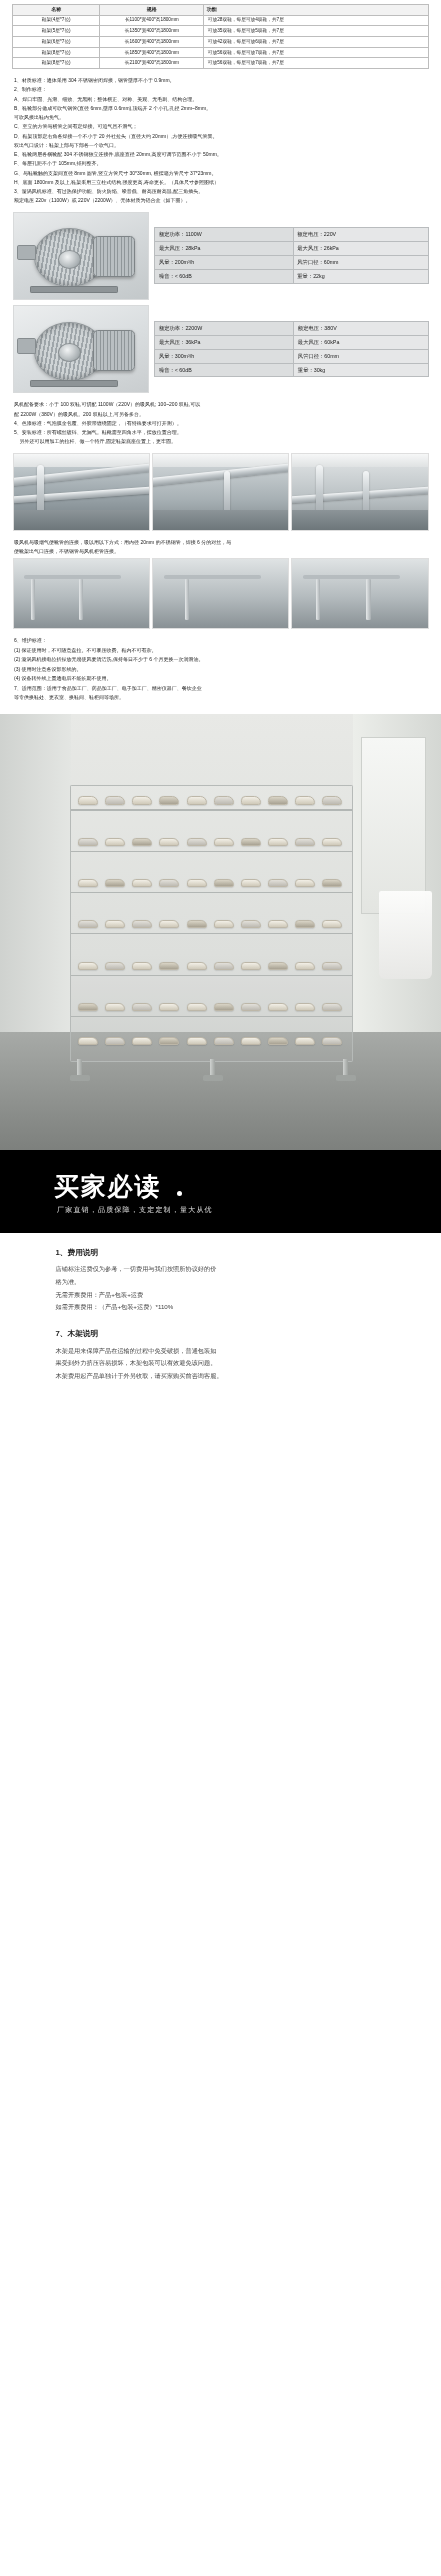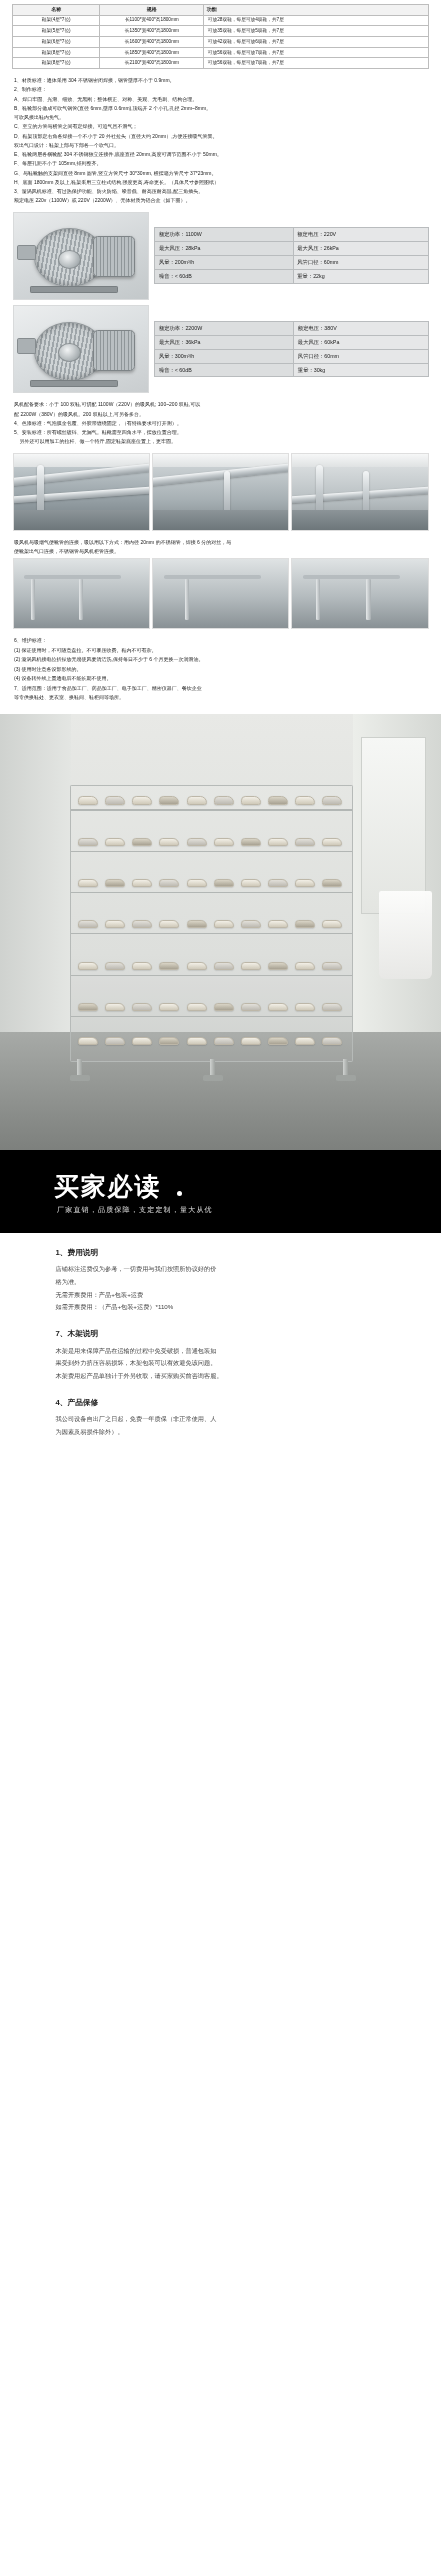--- a/index.html
+++ b/index.html
@@ -612,22 +612,17 @@
 格为准。
 无需开票费用：产品+包装+运费
 如需开票费用：（产品+包装+运费）*110%</div>
     </div>
     <div class="policy-item">
       <div class="policy-h">7、木架说明</div>
       <div class="policy-p">木架是用来保障产品在运输的过程中免受破损，普通包装如
 果受到外力挤压容易损坏，木架包装可以有效避免该问题。
 木架费用起产品单独计于外另收取，请买家购买前咨询客服。</div>
     </div>
-    <div class="policy-item">
-      <div class="policy-h">4、产品保修</div>
-      <div class="policy-p">我公司设备自出厂之日起，免费一年质保（非正常使用、人
-为因素及易损件除外）。</div>
-    </div>
   </div>
 
   <div class="spacer-bottom"></div>
 </div>
 
 
 </body></html>

